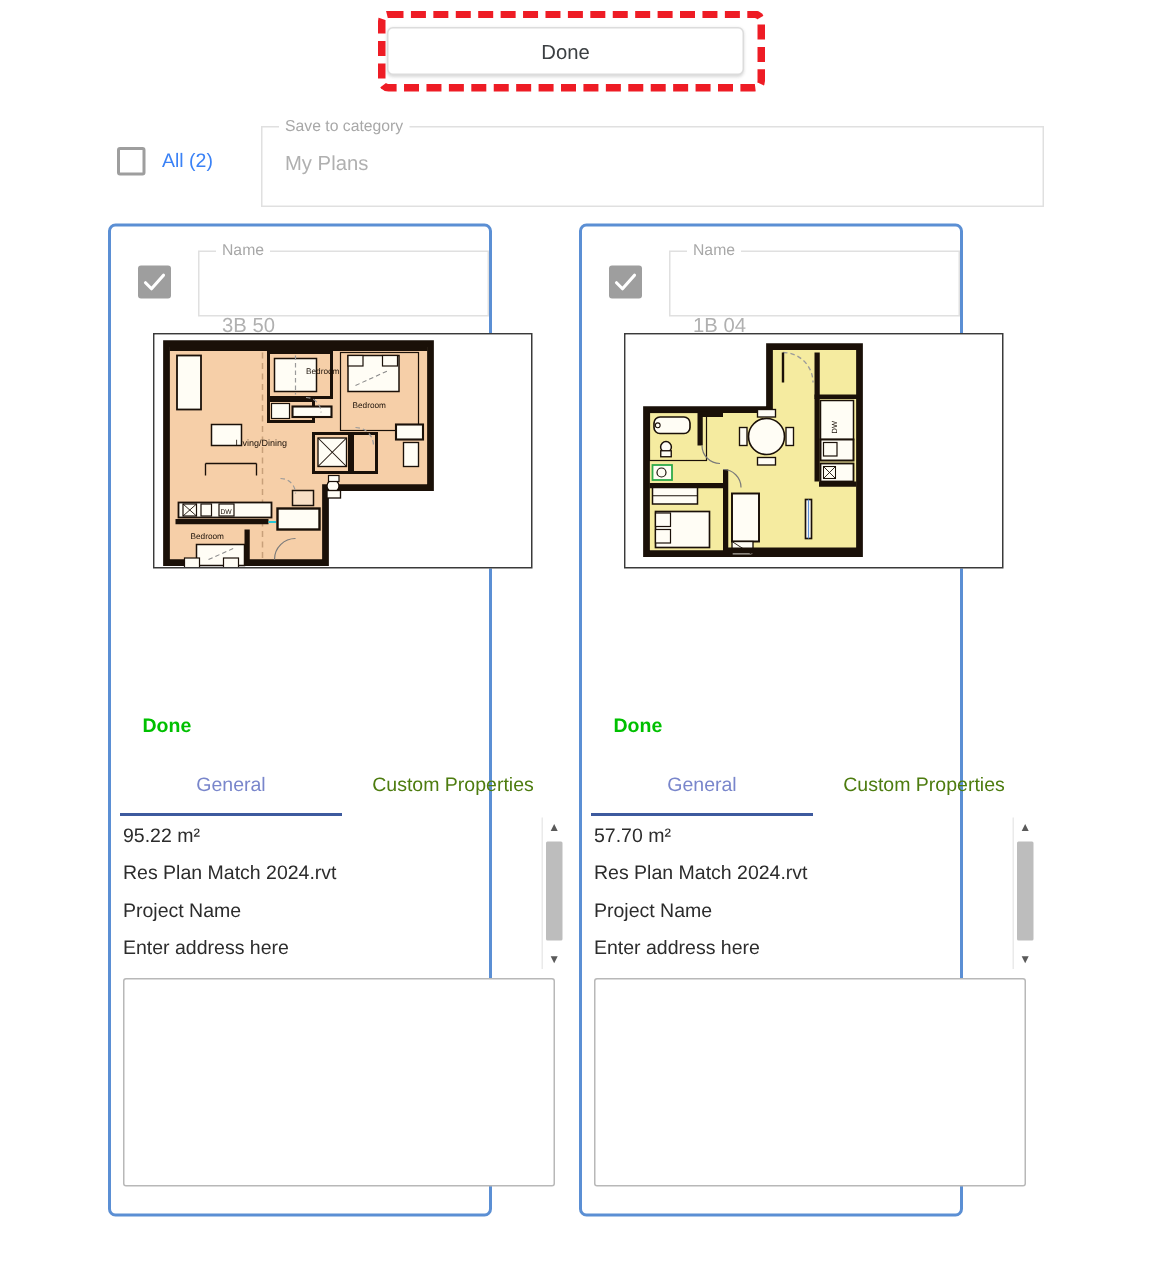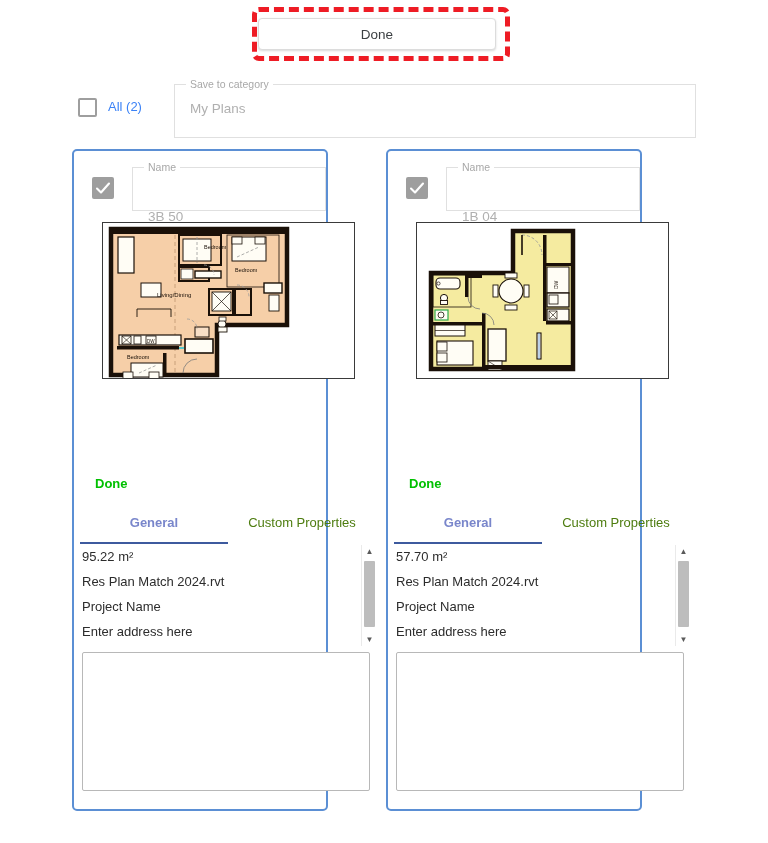--- a/index.html
+++ b/index.html
@@ -146,21 +146,21 @@
   }
   .tab {
     position: absolute;
     top: 0;
     height: 31px;
     font-size: 13px;
     display: flex; align-items: flex-start; justify-content: center;
     cursor: pointer;
     padding-top: 2px;
   }
-  .tab.t0 { left: 0;   width: 148px; color: #7986cb; font-weight: bold; }
+  .tab.t0 { left: 0;   width: 148px; color: #7986cb; }
   .tab.t1 { left: 148px; width: 148px; color: #4d7c0f; }
   .tab-underline {
     position: absolute;
     left: 0; top: 29px;
     width: 148px; height: 2px;
     background: #3d5a9e;
   }
 
   
   .props {

